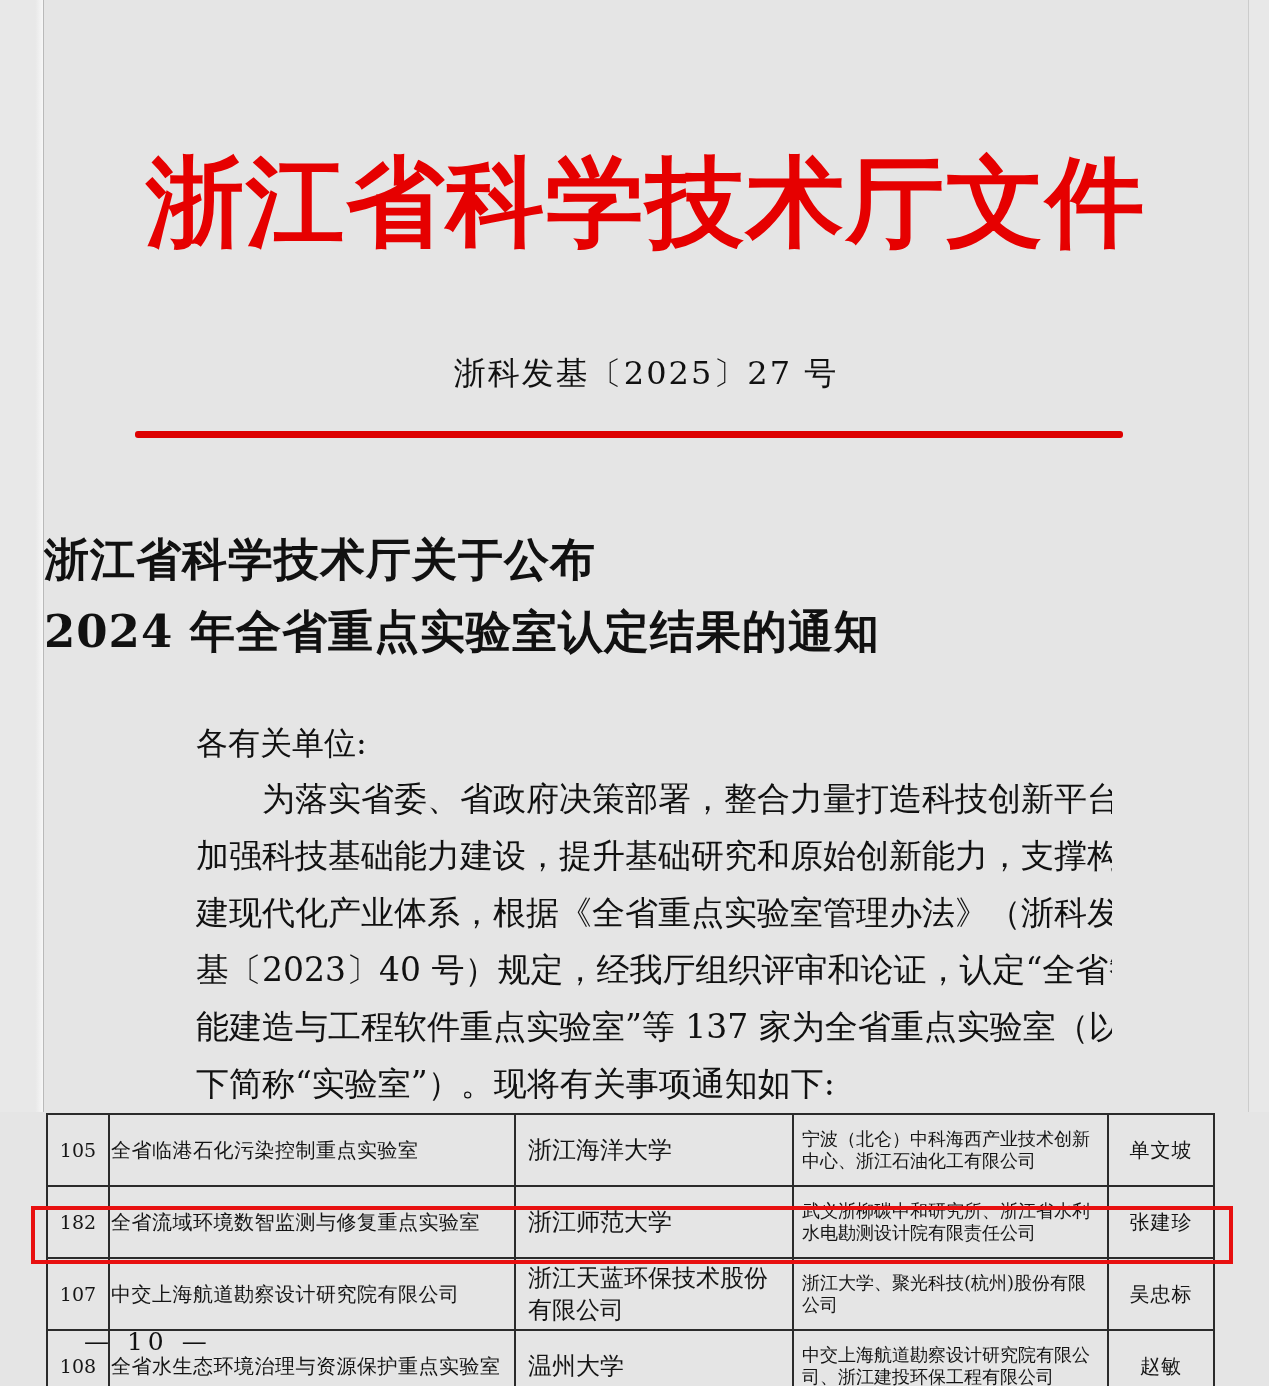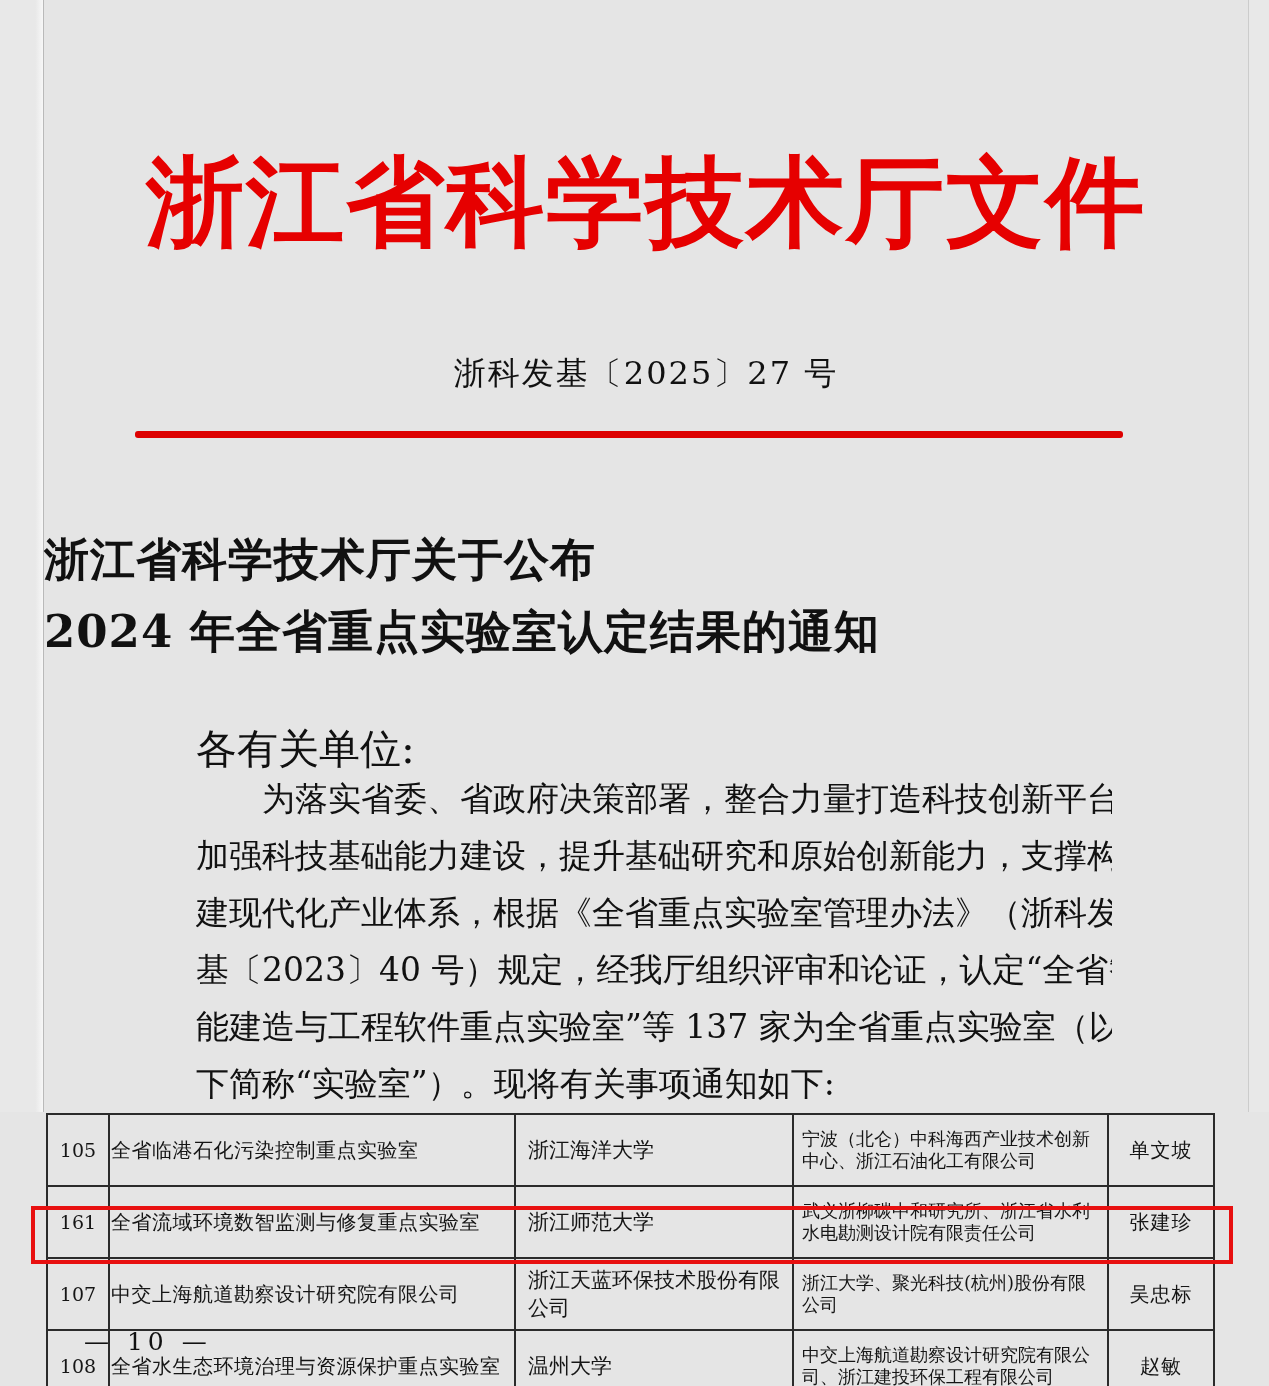--- a/index.html
+++ b/index.html
@@ -30,39 +30,39 @@
   .red-rule {
     position:absolute; left:135px; top:431px; width:988px; height:7px;
     background:#dd0000; border-radius:3px;
   }
   .notice-title {
     position:absolute; left:44px; width:1204px; 
     font-weight:bold; font-size:45px; letter-spacing:1px; white-space:nowrap;
   }
   .notice-title.l1 { top:530px; }
   .notice-title.l2 { top:602px; }
-  .salutation { position:absolute; left:196px; top:722px; font-size:41px; }
+  .salutation { position:absolute; left:196px; top:722px; font-size:32px; }
   .body-text { position:absolute; left:196px; top:770px; width:916px; font-size:33px; }
   .bl {
     height:57px; line-height:57px; overflow:hidden;
     text-align:justify; text-align-last:justify; word-break:break-all; white-space:nowrap;
   }
   .bl.indent { padding-left:66px; }
   .bl.last { text-align-last:left; }
   
   .labs-table {
     position:absolute; left:46px; top:1113px; width:1167px;
     border-collapse:collapse; table-layout:fixed;
     font-family:"DejaVu Serif","Liberation Serif",serif; color:#151515;
   }
   .labs-table td { border:2px solid #2b2b2b; overflow:hidden; }
   tr.r0 { height:56px; } tr.r1 { height:47px; } tr.r2 { height:53px; } tr.r3 { height:48px; }
   td.no  { text-align:center; font-size:19px; }
   td.lab { font-size:20px; letter-spacing:0.5px; }
-  td.inst{ padding-left:12px; font-size:21px; }
+  td.inst{ padding-left:12px; font-size:24px; }
   td.part{ padding:13px 8px; font-size:18px; line-height:22px; word-break:break-all; }
   td.dir { text-align:center; font-size:20px; letter-spacing:1px; }
   .highlight-box {
     position:absolute; left:31px; top:1206px; width:1194px; height:50px;
     border:4px solid #e81010; pointer-events:none;
   }
   .page-number {
     position:absolute; left:84px; top:1327px; font-size:25px; letter-spacing:5px;
     white-space:nowrap;
   }
@@ -105,21 +105,21 @@
     </colgroup>
     <tbody>
         <tr class="r0">
       <td class="no">105</td>
       <td class="lab">全省临港石化污染控制重点实验室</td>
       <td class="inst">浙江海洋大学</td>
       <td class="part">宁波（北仑）中科海西产业技术创新中心、浙江石油化工有限公司</td>
       <td class="dir">单文坡</td>
     </tr>
     <tr class="r1">
-      <td class="no">161</td>
+      <td class="no">182</td>
       <td class="lab">全省流域环境数智监测与修复重点实验室</td>
       <td class="inst">浙江师范大学</td>
       <td class="part">武义浙柳碳中和研究所、浙江省水利水电勘测设计院有限责任公司</td>
       <td class="dir">张建珍</td>
     </tr>
     <tr class="r2">
       <td class="no">107</td>
       <td class="lab">中交上海航道勘察设计研究院有限公司</td>
       <td class="inst">浙江天蓝环保技术股份有限公司</td>
       <td class="part">浙江大学、聚光科技(杭州)股份有限公司</td>

